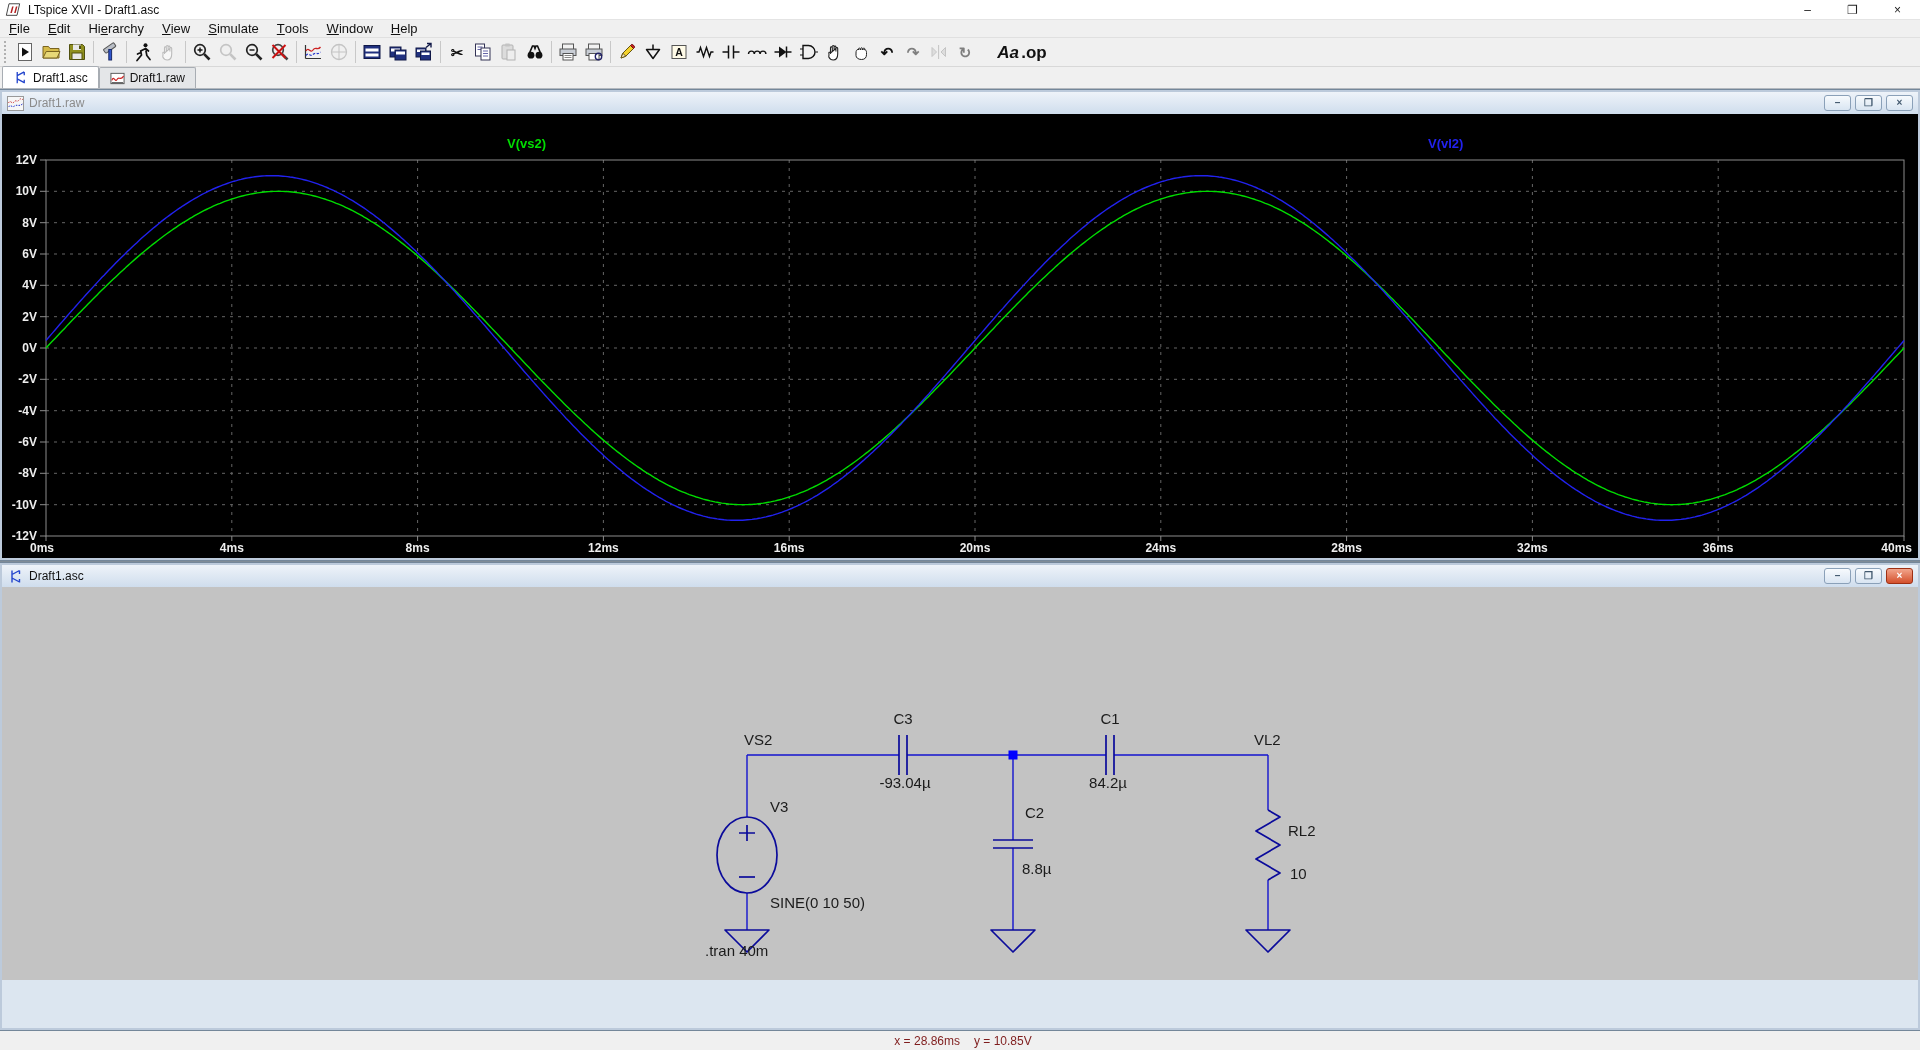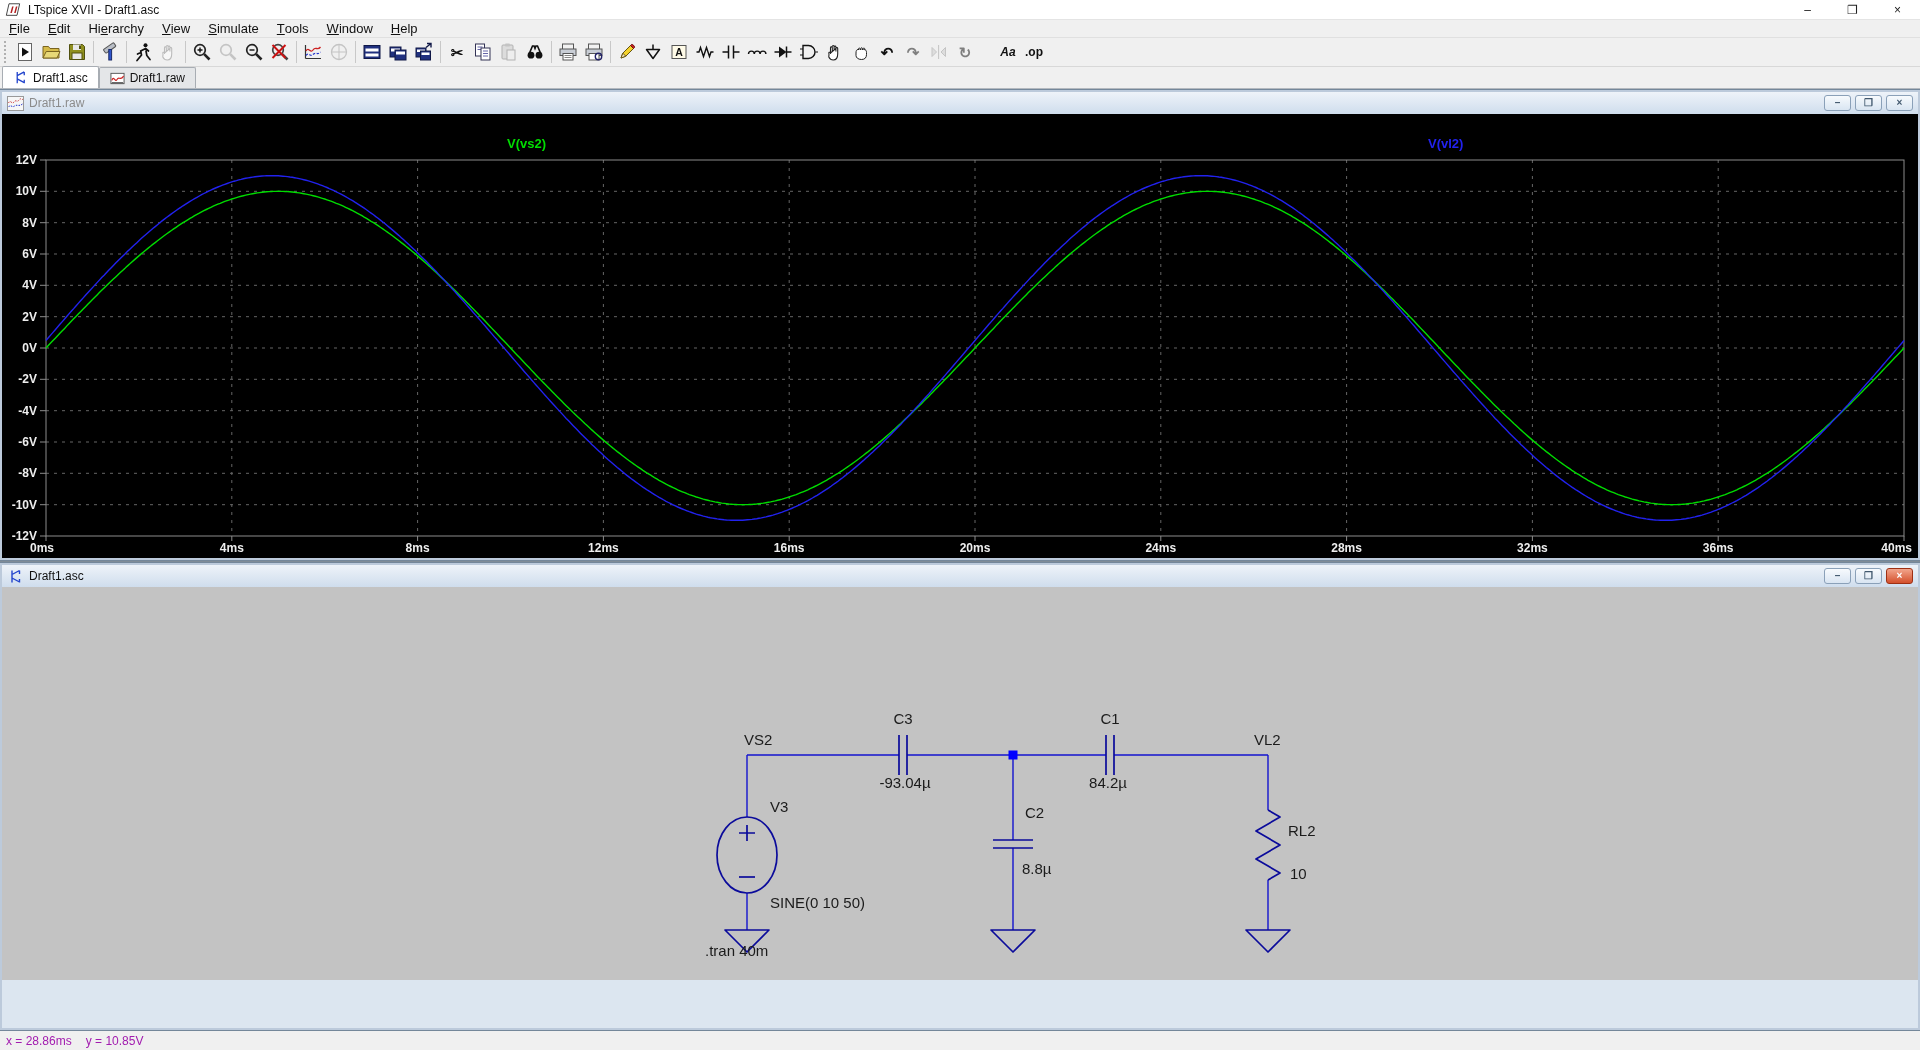--- a/index.html
+++ b/index.html
@@ -17,21 +17,21 @@
   .menubar { height:17px; background:#f0f0f0; display:flex; align-items:center; font-size:13px; }
   .menuitem { padding:0 9px; color:#111; height:100%; display:flex; align-items:center; }
   .menuitem u { text-decoration:underline; }
   
   .toolbar { height:30px; background:#f0f0f0; display:flex; align-items:center;
     border-top:1px solid #e0e0e0; border-bottom:1px solid #d8d8d8; padding-left:2px; }
   .grip { width:4px; height:22px; border-left:2px dotted #b0b0b0; margin:0 4px 0 2px; }
   .tbtn { width:26px; height:26px; display:flex; align-items:center; justify-content:center; }
   .tbtn svg { width:20px; height:20px; }
   .tbtn .tg { font-size:15px; font-weight:bold; color:#111; line-height:1; }
-  .tbtn .tgs { font-size:12px; font-weight:bold; color:#111; line-height:1;margin-left:34px; }
+  .tbtn .tgs { font-size:17px; font-weight:bold; color:#111; line-height:1;margin-left:34px; }
   .tbtn.off { filter:grayscale(1); opacity:.5; }
   .tsep { width:1px; height:22px; background:#c8c8c8; margin:0 3px; }
   
   .tabbar { height:22px; background:#f0f0f0; display:flex; align-items:flex-end;
     border-bottom:1px solid #b4b9bf; padding-left:2px; }
   .tab { height:21px; display:flex; align-items:center; gap:5px; padding:0 10px;
     font-size:12px; color:#111; border:1px solid #a8adb3; border-bottom:none;
     background:#e4e6e8; border-radius:2px 2px 0 0; }
   .tab.active { background:#ffffff; height:22px; }
   .tab svg { width:15px; height:15px; }
@@ -61,21 +61,21 @@
   #wave-svg .axisbox { fill:none; stroke:#8c8c8c; stroke-width:1; }
   #wave-svg .ticklab { fill:#eeeeee; font-size:12px; font-weight:bold;
     font-family:"Liberation Sans",sans-serif; }
   #wave-svg .tracelab { font-size:13px; font-weight:bold; font-family:"Liberation Sans",sans-serif; }
   
   #schem-svg text { font-size:15px; fill:#1b1b1b; font-family:"Liberation Sans",sans-serif; }
   #schem-svg .wire { stroke:var(--wire,#1515cf); stroke-width:1.4; fill:none; }
   #schem-svg .sym  { stroke:var(--sym,#0b0b9b); stroke-width:1.7; fill:none; }
   
   .statusbar { height:20px; background:#f0f0f0; border-top:1px solid #d0d0d0;
-    display:flex; align-items:center; font-size:12px; color:#a21caf; padding-left:6px; gap:14px; }
+    display:flex; align-items:center; font-size:12px; color:#7f1d1d; padding-left:6px; gap:14px;justify-content:center; }
 </style>
 </head>
 <body>
 
 <div class="titlebar" data-name="window-titlebar">
   <span class="appicon" data-name="app-icon">
     <svg viewBox="0 0 18 18">
         <path d="M1.5 15L4.5 2h12l-3 13z" fill="#fff" stroke="#333"></path>
         <path d="M6 12.5L8 5h1.7l-2 7.5z" fill="#b02020"></path>
         <path d="M10.3 12.5l2-7.5H14l-2 7.5z" fill="#b02020"></path>

